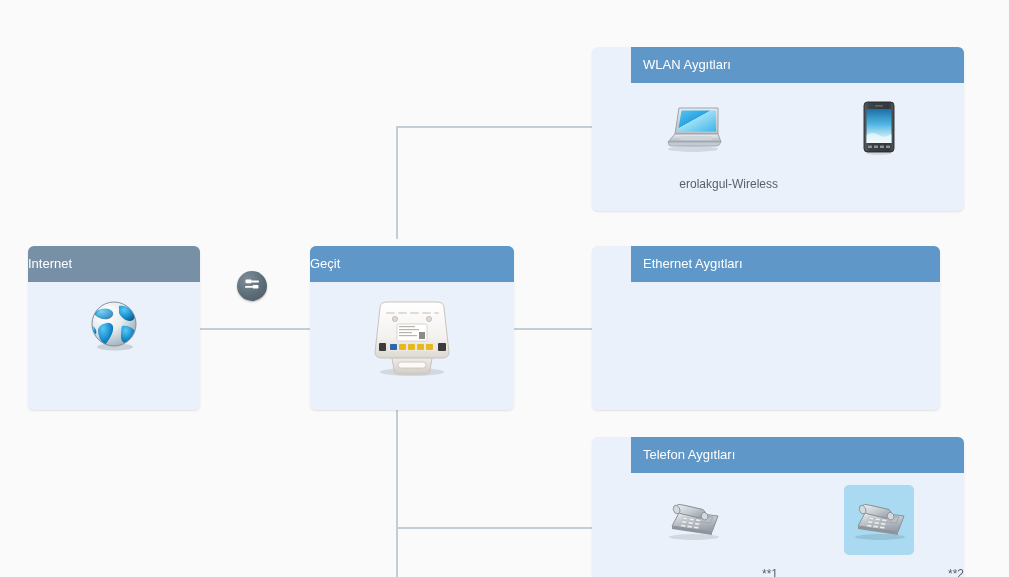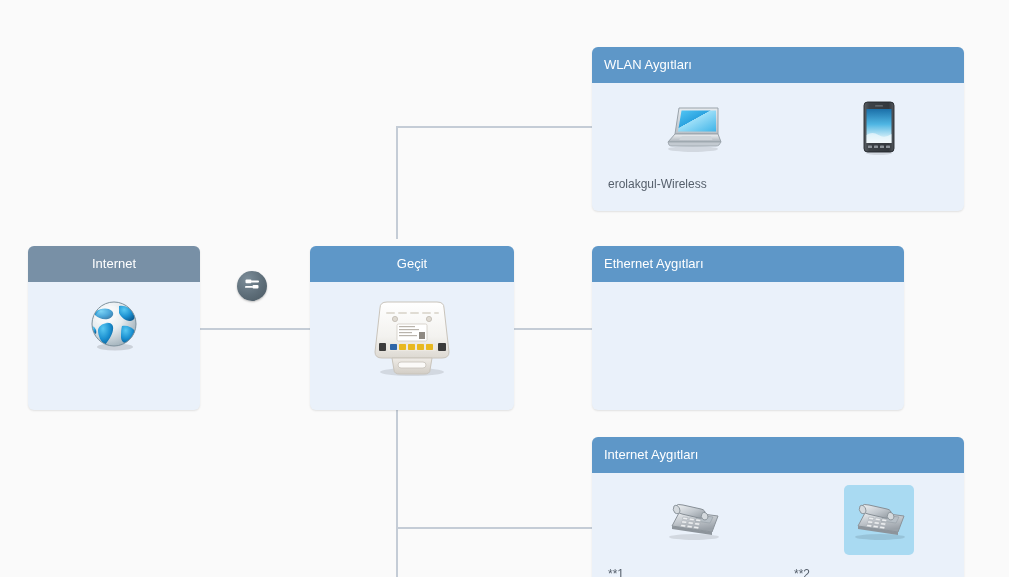--- a/index.html
+++ b/index.html
@@ -43,38 +43,38 @@
   }
   .panel-header {
     height: 36px;
     line-height: 36px;
     color: #ffffff;
     font-size: 13px;
     background: #5e97c8;
     white-space: nowrap;
     overflow: hidden;
   }
-  .panel-header.center { text-align: center; }
-  .panel-header.left { text-align: left; padding-left: 12px; }
+  .panel-header.center { text-align: left; }
+  .panel-header.left { text-align: left; padding-left: 12px; margin-left: 39px; }
   .panel-header.muted { background: #7890a6; }
 
   .panel-body {
     position: relative;
     height: calc(100% - 36px);
   }
 
   
   .devices {
     display: flex;
     align-items: flex-start;
     padding-top: 12px;
   }
   .device {
     width: 190px;
-    text-align: left;
+    text-align: right;
     position: relative;
     padding-left: 16px;
   }
   .device-iconwrap {
     width: 70px;
     height: 70px;
     margin: 0 auto;
     display: flex;
     align-items: center;
     justify-content: center;
@@ -308,29 +308,29 @@
                 </g>
               </svg>
             </span>
           </div>
         </div>
 
       </div>
     </div>
   </div>
 
-  <div class="panel" style="left:592px; top:246px; width:312px; height:164px;">
+  <div class="panel" style="left:592px; top:246px; width:348px; height:164px;">
     <div class="panel-header left">Ethernet Aygıtları</div>
     <div class="panel-body">
       <div class="devices"></div>
     </div>
   </div>
 
   <div class="panel" style="left:592px; top:437px; width:372px; height:164px;">
-    <div class="panel-header left">Internet Aygıtları</div>
+    <div class="panel-header left">Telefon Aygıtları</div>
     <div class="panel-body">
       <div class="devices">
 
         <div class="device">
           <div class="device-iconwrap">
             <span>
               <svg width="62" height="48" viewBox="0 0 62 48">
                 <defs>
                   <linearGradient id="phBodyA" x1="0" y1="0" x2="0.3" y2="1">
                     <stop offset="0%" stop-color="#f2f4f5"></stop>

